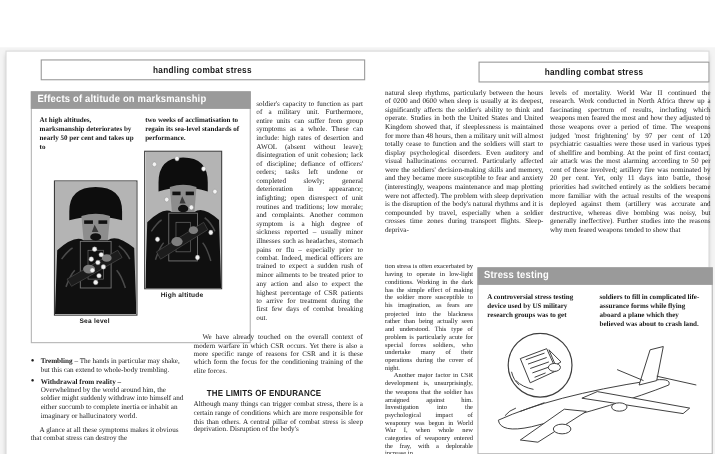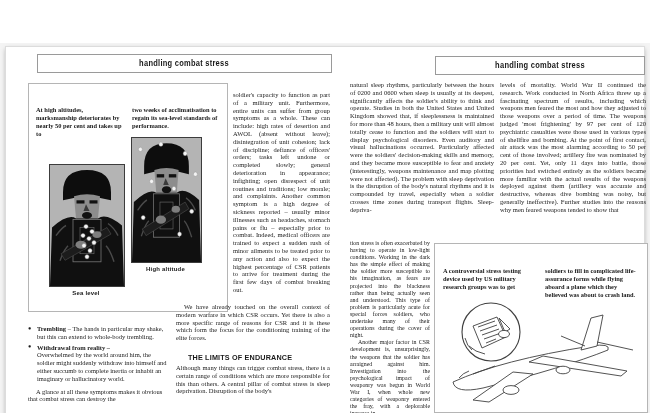--- a/index.html
+++ b/index.html
@@ -65,20 +65,23 @@
 <div class="stage">
   <div class="spread">
 
     <div>
 
       <div class="abs runhead" style="left:31px;top:7px;width:293px;height:17px;">
         <span>handling combat stress</span>
       </div>
 
       <div class="abs featbox" style="left:22px;top:36px;width:198px;height:227px;">
+        <div class="featbar">
+          <span>Effects of altitude on marksmanship</span>
+        </div>
         <div class="abs cap" style="left:7px;top:22px;width:88px;">At high altitudes, marksmanship deteriorates by nearly 50 per cent and takes up to</div>
         <div class="abs cap" style="left:103px;top:22px;width:88px;">two weeks of acclimatisation to regain its sea-level standards of performance.</div>
 
         <div class="abs target" style="left:20px;top:80px;width:74px;height:121px;">
           <svg width="100%" height="100%" viewBox="0 0 74 120" preserveAspectRatio="none">
             <use href="#soldier-target"></use>
             <g fill="#f3f3f3" stroke="#8a8a8a" stroke-width="0.4">
               <circle cx="36" cy="61" r="2.1"></circle>
                 <circle cx="42" cy="66" r="2.1"></circle>
               <circle cx="33" cy="70" r="2.1"></circle>
@@ -144,20 +147,23 @@
       <div class="abs body" style="left:344px;top:34px;width:144px;height:158px;">natural sleep rhythms, particularly between the hours of 0200 and 0600 when sleep is usually at its deepest, significantly affects the soldier's ability to think and operate. Studies in both the United States and United Kingdom showed that, if sleeplessness is maintained for more than 48 hours, then a military unit will almost totally cease to function and the soldiers will start to display psychological disorders. Even auditory and visual hallucinations occurred. Particularly affected were the soldiers' decision-making skills and memory, and they became more susceptible to fear and anxiety (interestingly, weapons maintenance and map plotting were not affected). The problem with sleep deprivation is the disruption of the body's natural rhythms and it is compounded by travel, especially when a soldier crosses time zones during transport flights. Sleep-depriva-</div>
 
       <div class="abs body" style="left:494px;top:34px;width:146px;height:160px;">levels of mortality. World War II continued the research. Work conducted in North Africa threw up a fascinating spectrum of results, including which weapons men feared the most and how they adjusted to those weapons over a period of time. The weapons judged 'most frightening' by 97 per cent of 120 psychiatric casualties were those used in various types of shellfire and bombing. At the point of first contact, air attack was the most alarming according to 50 per cent of those involved; artillery fire was nominated by 20 per cent. Yet, only 11 days into battle, those priorities had switched entirely as the soldiers became more familiar with the actual results of the weapons deployed against them (artillery was accurate and destructive, whereas dive bombing was noisy, but generally ineffective). Further studies into the reasons why men feared weapons tended to show that</div>
 
       <div class="abs" style="left:344px;top:193px;width:80px;height:182px;overflow:hidden;">
         <div class="body-sm">tion stress is often exacerbated by having to operate in low-light conditions. Working in the dark has the simple effect of making the soldier more susceptible to his imagination, as fears are projected into the blackness rather than being actually seen and understood. This type of problem is particularly acute for special forces soldiers, who undertake many of their operations during the cover of night.</div>
         <div class="body-sm indent">Another major factor in CSR development is, unsurprisingly, the weapons that the soldier has arraigned against him. Investigation into the psychological impact of weaponry was begun in World War I, when whole new categories of weaponry entered the fray, with a deplorable increase in</div>
       </div>
 
       <div class="abs featbox" style="left:428px;top:196px;width:212px;height:168px;">
+        <div class="featbar">
+          <span>Stress testing</span>
+        </div>
         <div class="abs cap" style="left:8px;top:23px;width:92px;">A controversial stress testing device used by US military research groups was to get</div>
         <div class="abs cap" style="left:110px;top:23px;width:94px;">soldiers to fill in complicated life-assurance forms while flying aboard a plane which they believed was about to crash land.</div>
 
         <div class="abs illus" style="left:4px;top:58px;width:204px;height:106px;">
           <svg width="100%" height="100%" viewBox="0 0 204 106" preserveAspectRatio="none" fill="none" stroke="#3f3f3f" stroke-width="0.9" stroke-linejoin="round">
 
             <path d="M14,80 Q62,58 152,44 Q172,41 169,48 Q124,66 44,86 Q16,92 14,80 Z" fill="#ffffff"></path>
             <path d="M142,48 L152,16 L164,13 L158,44 Z" fill="#ffffff"></path>
             <path d="M146,44 L122,34 M158,40 L194,48"></path>
             <path d="M74,70 L34,98 L50,100 L94,72 Z" fill="#ffffff"></path>

